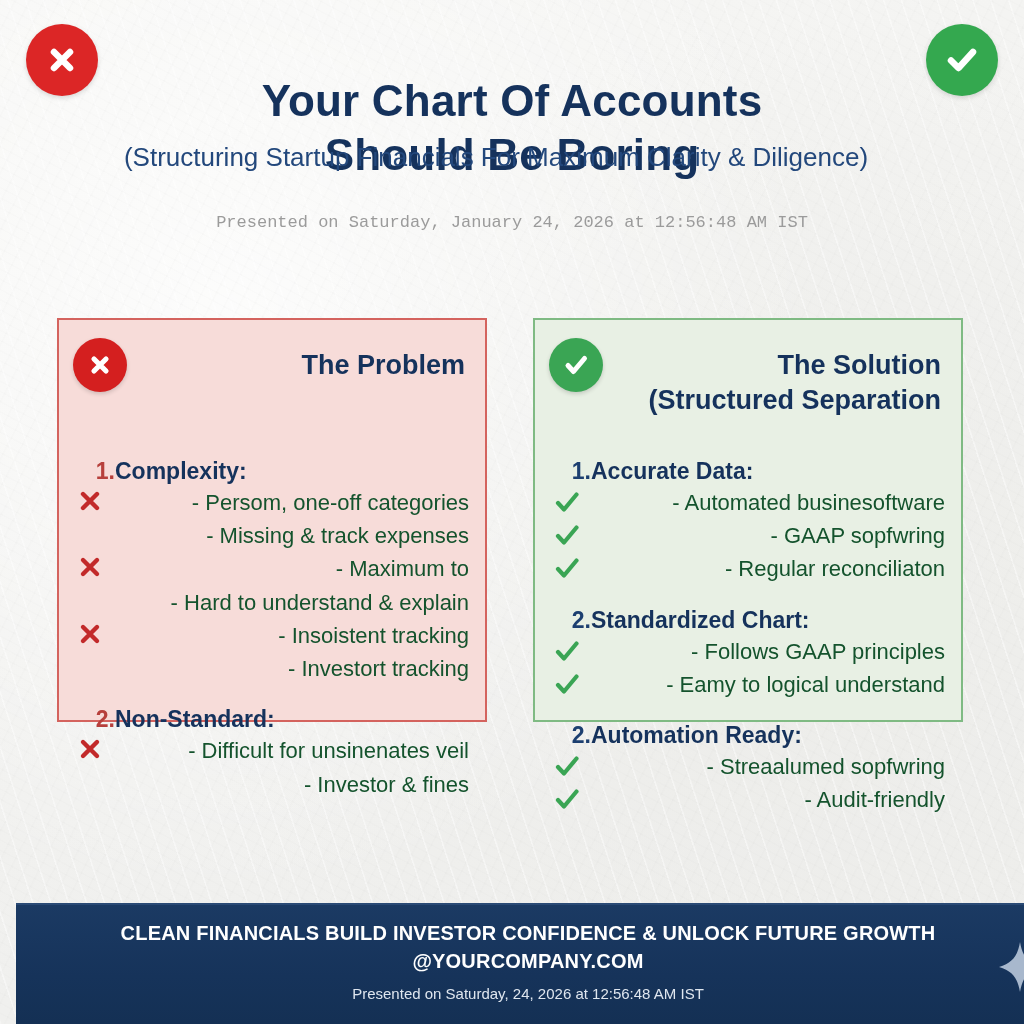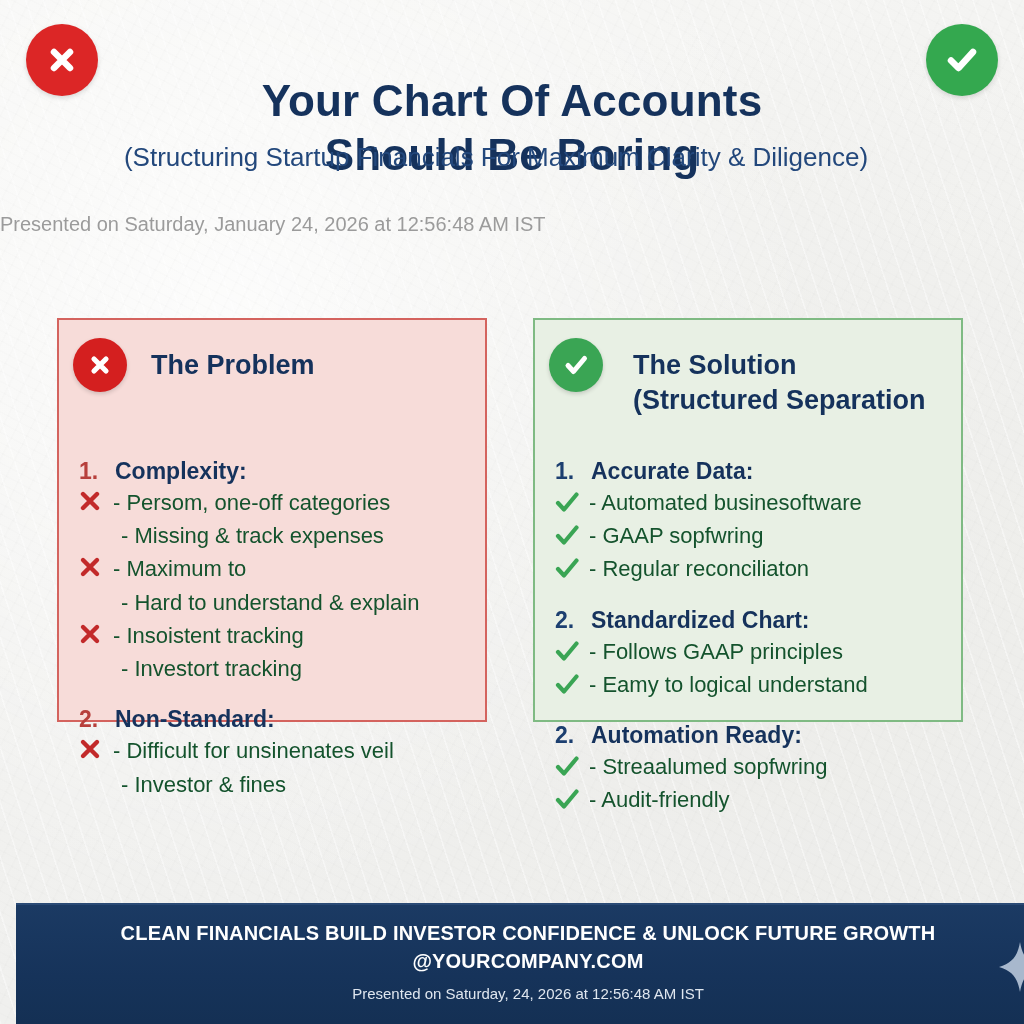--- a/index.html
+++ b/index.html
@@ -84,40 +84,43 @@
     color: #23487c;
     font-size: 26px;
     line-height: 1.2;
   }
 
   .timestamp-top {
     position: absolute;
     top: 213px;
     left: 0;
     width: 1024px;
+    text-align: center;
     color: #9b9b9b;
-    font-size: 20px;
+    font-size: 17px;
+    font-family: Liberation Mono, monospace;
   }
 
   
   .cards {
     position: absolute;
     top: 318px;
     left: 0;
     width: 1024px;
     height: 548px;
   }
 
   .card {
     position: absolute;
     top: 0;
     width: 430px;
     height: 404px;
     box-sizing: border-box;
     padding: 26px 20px 18px 20px;
+    text-align: right;
   }
   .card.problem {
     left: 57px;
     background: #f7dcd9;
     border: 2px solid #d4635e;
   }
   .card.solution {
     left: 533px;
     background: #e8f0e4;
     border: 2px solid #7fba83;

